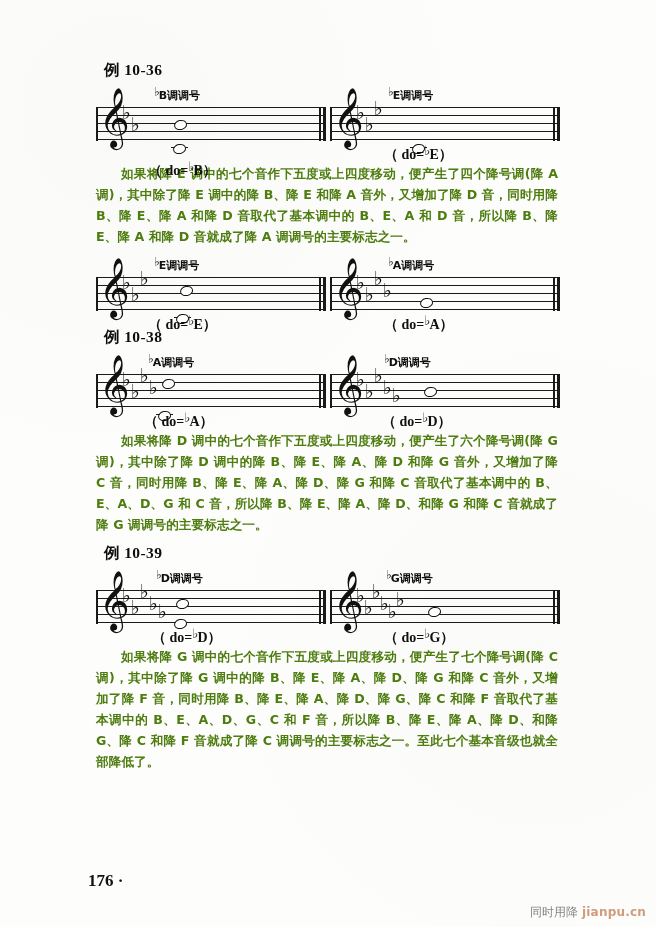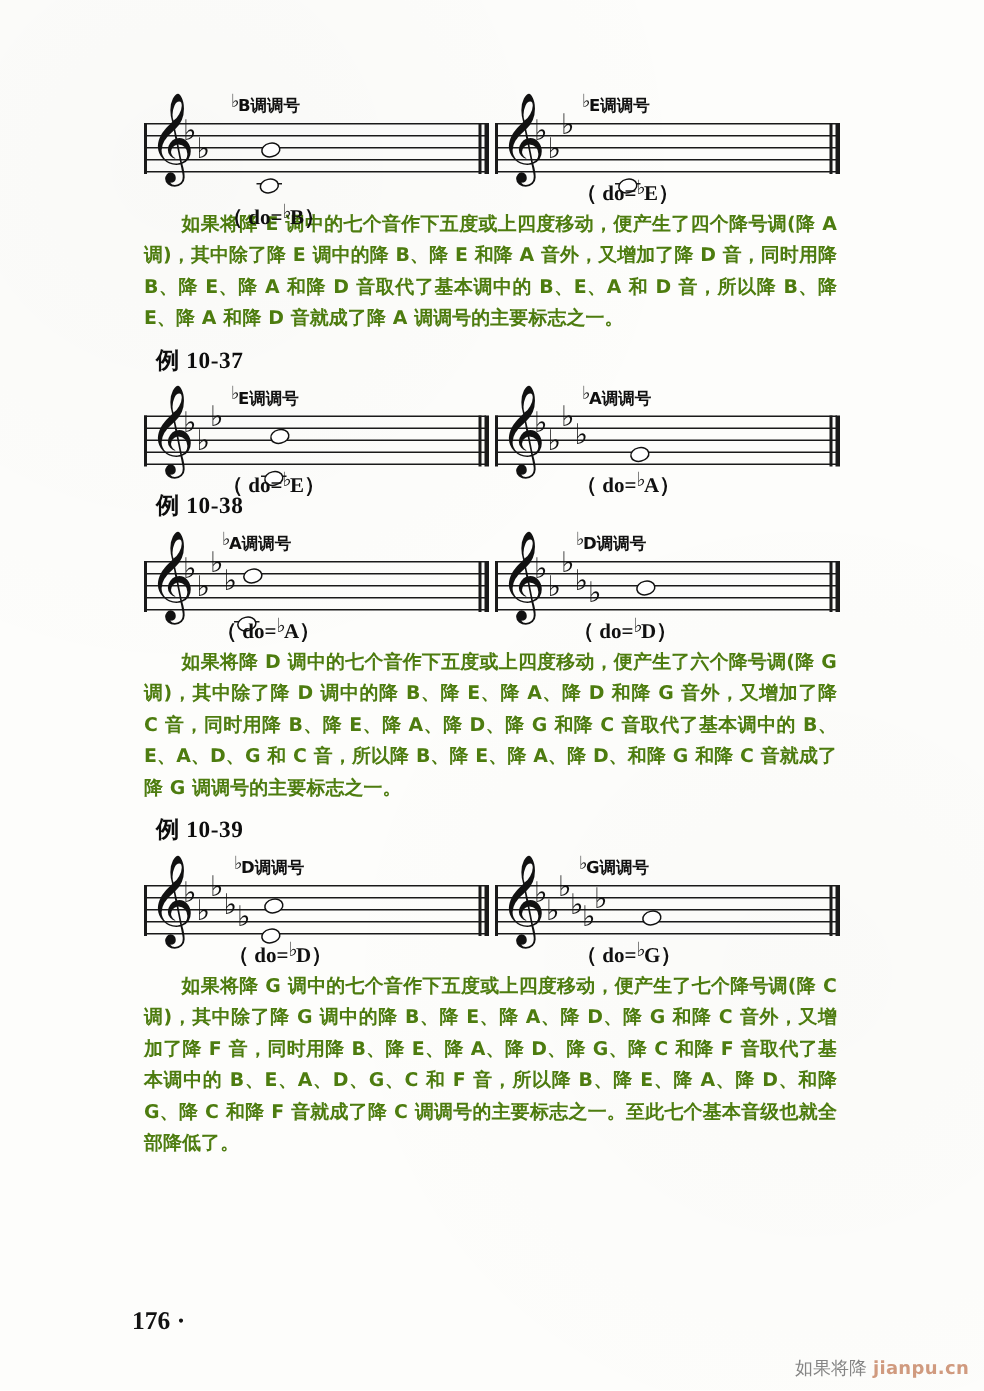--- a/index.html
+++ b/index.html
@@ -203,20 +203,21 @@
   .watermark .cn { color: #707070; }
   .watermark .url { color: #c98a6a; margin-left: 4px; letter-spacing: 0.2px; font-weight: bold; }
 </style>
 </head>
 <body>
 
 <div class="page">
   <div class="content">
 
     <div>
+      <div class="ex-label">例 10-36</div>
       <div class="system">
 
         <div class="measure left">
           <div class="staff">
               <i></i>
               <i></i>
               <i></i>
               <i></i>
               <i></i>
             </div>
@@ -264,21 +265,20 @@
         </div>
         <div class="do-caption" style="left:288px;">
           <span>（ do=</span><span class="flat">♭</span><span>E</span><span>）</span>
         </div>
       </div>
     </div>
 
     <p class="para">如果将降 E 调中的七个音作下五度或上四度移动，便产生了四个降号调(降 A 调)，其中除了降 E 调中的降 B、降 E 和降 A 音外，又增加了降 D 音，同时用降 B、降 E、降 A 和降 D 音取代了基本调中的 B、E、A 和 D 音，所以降 B、降 E、降 A 和降 D 音就成了降 A 调调号的主要标志之一。</p>
 
     <div>
-      <div class="ex-label">例 10-37</div>
       <div class="system">
 
         <div class="measure left">
           <div class="staff">
               <i></i>
               <i></i>
               <i></i>
               <i></i>
               <i></i>
             </div>
@@ -461,15 +461,15 @@
       </div>
     </div>
 
     <p class="para">如果将降 G 调中的七个音作下五度或上四度移动，便产生了七个降号调(降 C 调)，其中除了降 G 调中的降 B、降 E、降 A、降 D、降 G 和降 C 音外，又增加了降 F 音，同时用降 B、降 E、降 A、降 D、降 G、降 C 和降 F 音取代了基本调中的 B、E、A、D、G、C 和 F 音，所以降 B、降 E、降 A、降 D、和降 G、降 C 和降 F 音就成了降 C 调调号的主要标志之一。至此七个基本音级也就全部降低了。</p>
 
   </div>
 
   <div class="page-number">176 ·</div>
 
   <div class="watermark">
-    <span class="cn">如果将降</span><span class="url">jianpu.cn</span>
+    <span class="cn">同时用降</span><span class="url">jianpu.cn</span>
   </div>
 </div>
 
 </body></html>

